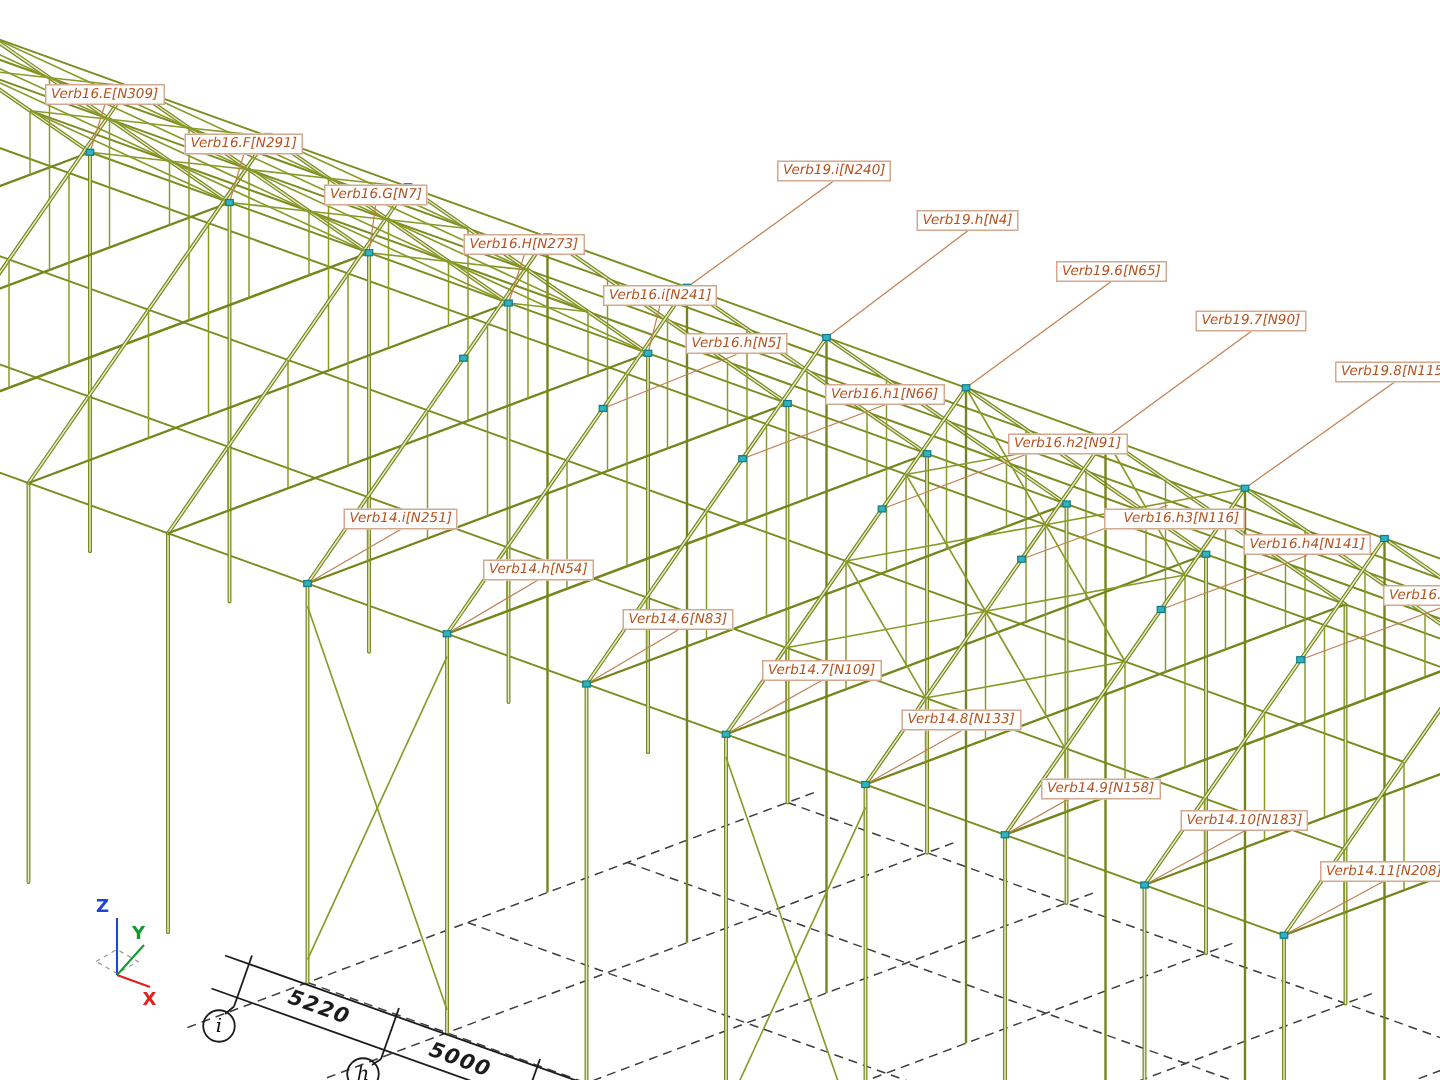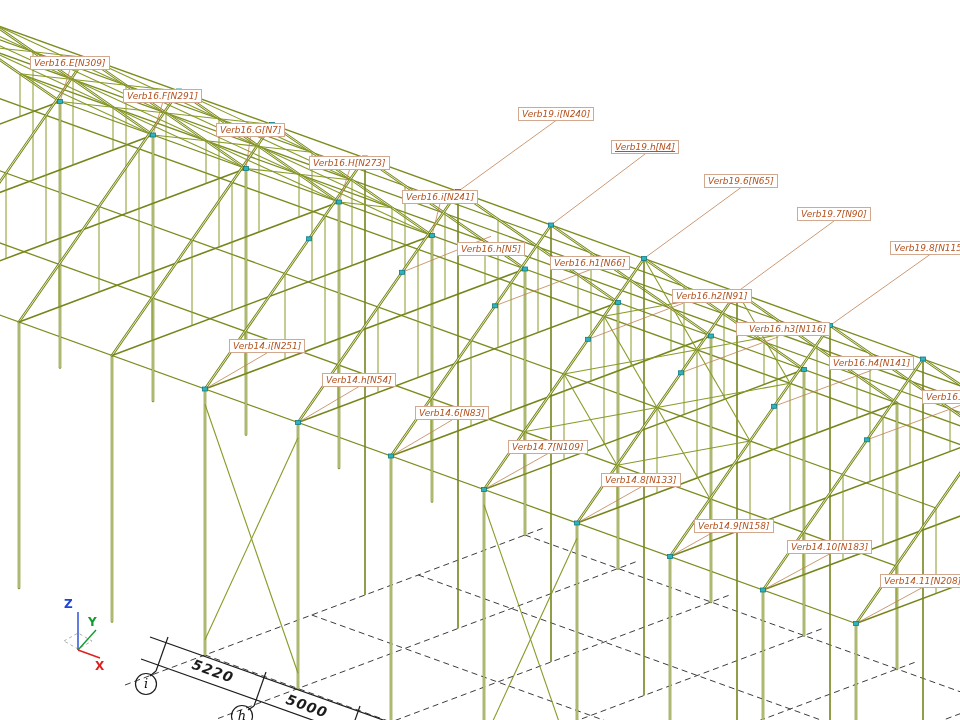--- a/index.html
+++ b/index.html
@@ -397,28 +397,28 @@
     </g>
   </svg>
 
   <div id="labels">
       <div class="mlabel" style="left: 30px; top: 55.5px;">Verb16.E[N309]</div>
       <div class="mlabel" style="left: 123px; top: 89px;">Verb16.F[N291]</div>
       <div class="mlabel" style="left: 216px; top: 122.5px;">Verb16.G[N7]</div>
       <div class="mlabel" style="left: 309px; top: 156px;">Verb16.H[N273]</div>
       <div class="mlabel" style="left: 402px; top: 189.5px;">Verb16.i[N241]</div>
       <div class="mlabel" style="left: 518px; top: 106.5px;">Verb19.i[N240]</div>
-      <div class="mlabel" style="left: 611px; top: 140px; text-decoration: underline;">Verb19.h[N4]</div>
+      <div class="mlabel" style="left: 611px; top: 140px;">Verb19.h[N4]</div>
       <div class="mlabel" style="left: 704px; top: 173.5px;">Verb19.6[N65]</div>
       <div class="mlabel" style="left: 797px; top: 207px;">Verb19.7[N90]</div>
       <div class="mlabel" style="left: 890px; top: 240.5px;">Verb19.8[N115]</div>
-      <div class="mlabel" style="left: 457px; top: 222.35px; margin-top: 20px;">Verb16.h[N5]</div>
+      <div class="mlabel" style="left: 457px; top: 222.35px;">Verb16.h[N5]</div>
       <div class="mlabel" style="left: 550px; top: 255.85px;">Verb16.h1[N66]</div>
       <div class="mlabel" style="left: 672px; top: 289.35px;">Verb16.h2[N91]</div>
-      <div class="mlabel" style="left: 736px; top: 322px; padding-left: 12px;">Verb16.h3[N116]</div>
+      <div class="mlabel" style="left: 736px; top: 339px; padding-left: 12px;">Verb16.h3[N116]</div>
       <div class="mlabel" style="left: 829px; top: 356.35px;">Verb16.h4[N141]</div>
       <div class="mlabel" style="left: 922px; top: 389.85px;">Verb16.h5[N166]</div>
       <div class="mlabel" style="left: 229px; top: 339px;">Verb14.i[N251]</div>
       <div class="mlabel" style="left: 322px; top: 372.5px;">Verb14.h[N54]</div>
       <div class="mlabel" style="left: 415px; top: 406px;">Verb14.6[N83]</div>
       <div class="mlabel" style="left: 508px; top: 439.5px;">Verb14.7[N109]</div>
       <div class="mlabel" style="left: 601px; top: 473px;">Verb14.8[N133]</div>
       <div class="mlabel" style="left: 694px; top: 506.5px; margin-top: 12px;">Verb14.9[N158]</div>
       <div class="mlabel" style="left: 787px; top: 540px;">Verb14.10[N183]</div>
       <div class="mlabel" style="left: 880px; top: 573.5px;">Verb14.11[N208]</div>

